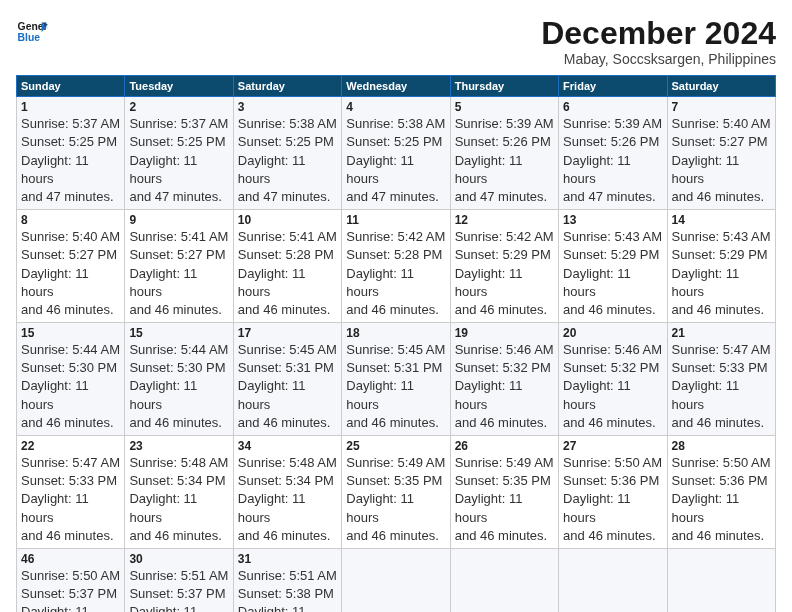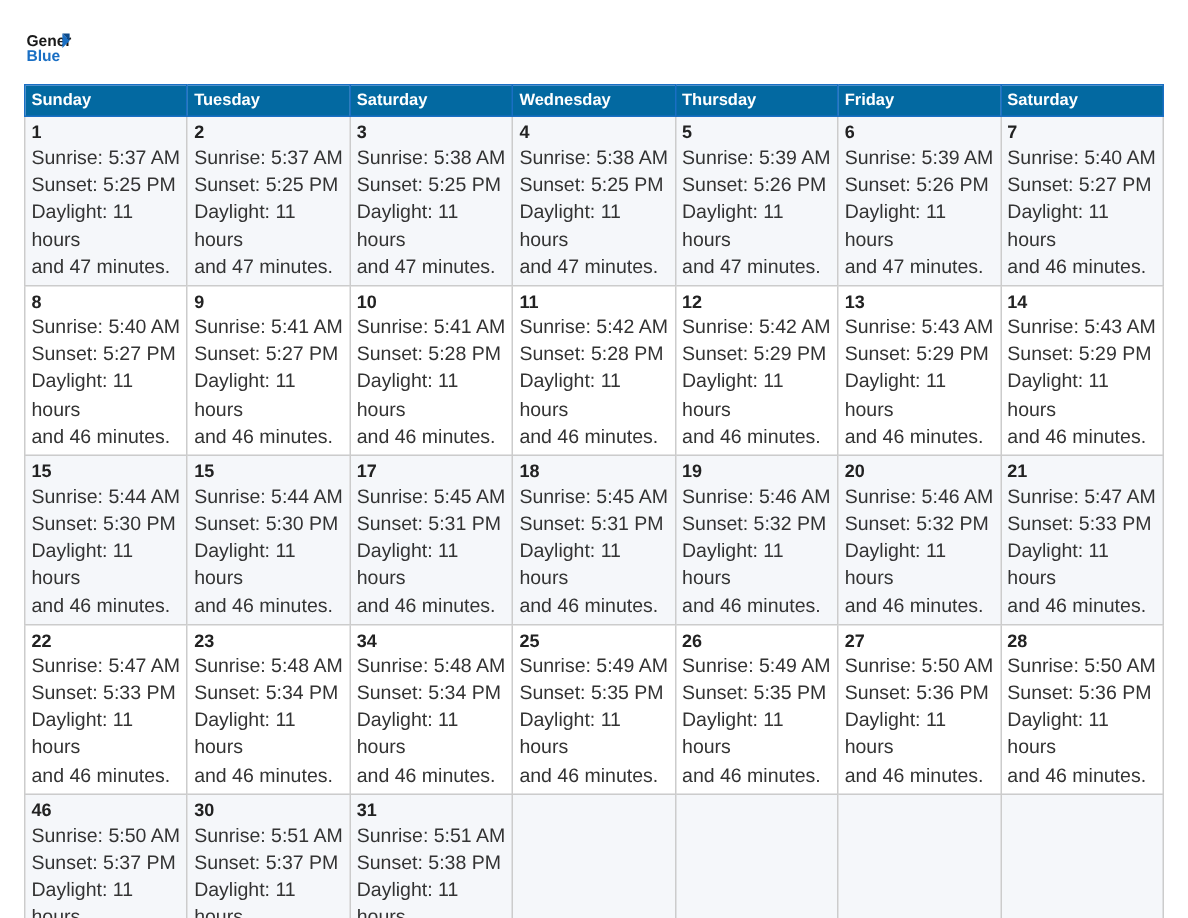--- a/index.html
+++ b/index.html
@@ -42,21 +42,21 @@
     .sub-title {
       font-size: 14px;
       color: #444;
     }
     .calendar {
       width: 100%;
       border-collapse: collapse;
       table-layout: fixed;
     }
     .calendar thead th {
-      background: #0369a1;
+      background: #0c4a6e;
       color: #fff;
       font-size: 11px;
       font-weight: bold;
       padding: 4px 4px;
       border: 1px solid #1a6fc4;
       text-align: left;
     }
     .calendar tbody td {
       vertical-align: top;
       border: 1px solid #ccc;
@@ -92,20 +92,24 @@
 
 <div class="page">
   <div class="header">
     <div class="logo">
       <svg class="logo-icon" viewBox="0 0 40 40">
         <text x="2" y="18" font-size="13" font-weight="bold" fill="#1a1a1a" font-family="Arial">General</text>
         <text x="2" y="31" font-size="13" font-weight="bold" fill="#1a6fc4" font-family="Arial">Blue</text>
         <polygon points="32,8 38,14 32,20" fill="#1a6fc4"></polygon>
         <polygon points="32,8 38,14 38,8" fill="#0d4a8a"></polygon>
       </svg>
+    </div>
+    <div class="title-block">
+      <div class="main-title">December 2024</div>
+      <div class="sub-title">Mabay, Soccsksargen, Philippines</div>
     </div>
   </div>
 
   <table class="calendar">
     <thead>
       <tr>
         <th>Sunday</th>
         <th>Tuesday</th>
         <th>Saturday</th>
         <th>Wednesday</th>

